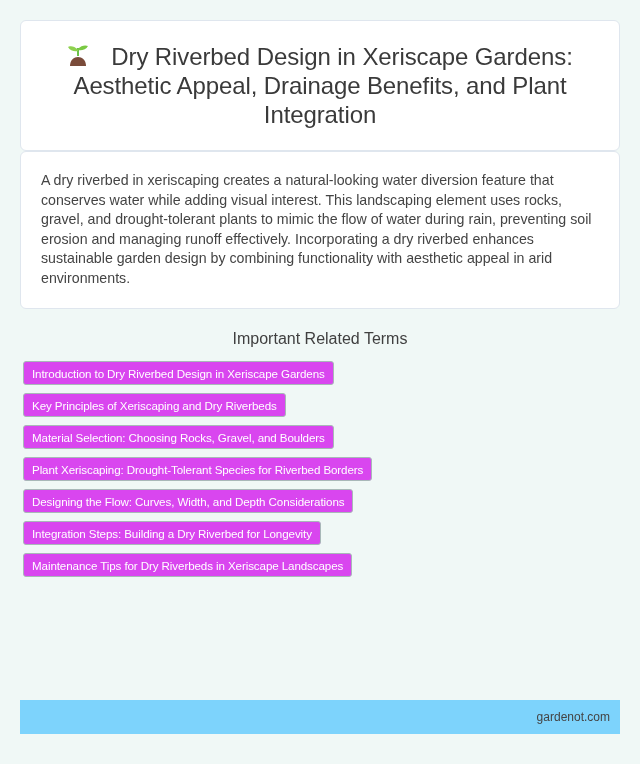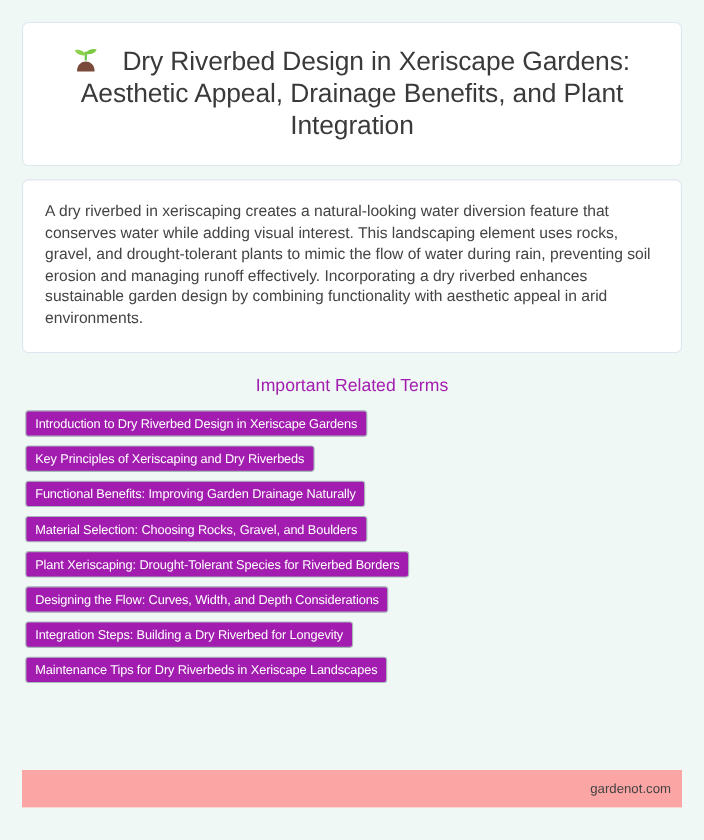--- a/index.html
+++ b/index.html
@@ -38,64 +38,64 @@
       letter-spacing: -0.1px;
     }
     .sprout {
       display: inline-block;
       width: 22px;
       height: 24px;
       vertical-align: -2px;
       margin-right: 22px;
     }
     .desc-card {
-      margin-top: 12px;
+      margin-top: 0;
       height: 158px;
       padding: 19px 20px 0 20px;
     }
     .desc {
       font-size: 14.2px;
       line-height: 19.5px;
       color: #444;
     }
     .related-title {
       margin-top: 21px;
       text-align: center;
       font-size: 16px;
-      color: #a21caf;
+      color: #404040;
       height: 22px;
     }
     .tags {
       margin-top: 9px;
       padding-left: 3px;
       display: flex;
       flex-direction: column;
       align-items: flex-start;
       gap: 8px;
     }
     .tag {
       display: inline-block;
-      background: #a21caf;
+      background: #d946ef;
       color: #ffffff;
       font-size: 11.6px;
       line-height: 24px;
       height: 24px;
       padding: 0 8px;
       border-radius: 3px;
       border: 1px solid #a8b8b8;
       white-space: nowrap;
       letter-spacing: -0.1px;
     }
     .footer {
       position: absolute;
       left: 20px;
       top: 700px;
       width: 600px;
       height: 34px;
-      background: #fca5a5;
+      background: #7dd3fc;
       display: flex;
       align-items: center;
       justify-content: flex-end;
       padding-right: 10px;
       font-size: 12px;
       color: #444;
     }
   </style>
 </head>
 <body>
@@ -115,21 +115,20 @@
 
   <div class="card desc-card">
     <p class="desc">A dry riverbed in xeriscaping creates a natural-looking water diversion feature that conserves water while adding visual interest. This landscaping element uses rocks, gravel, and drought-tolerant plants to mimic the flow of water during rain, preventing soil erosion and managing runoff effectively. Incorporating a dry riverbed enhances sustainable garden design by combining functionality with aesthetic appeal in arid environments.</p>
   </div>
 
   <div class="related-title">Important Related Terms</div>
 
   <div class="tags">
     <span class="tag">Introduction to Dry Riverbed Design in Xeriscape Gardens</span>
     <span class="tag">Key Principles of Xeriscaping and Dry Riverbeds</span>
-    <span class="tag">Functional Benefits: Improving Garden Drainage Naturally</span>
     <span class="tag">Material Selection: Choosing Rocks, Gravel, and Boulders</span>
     <span class="tag">Plant Xeriscaping: Drought-Tolerant Species for Riverbed Borders</span>
     <span class="tag">Designing the Flow: Curves, Width, and Depth Considerations</span>
     <span class="tag">Integration Steps: Building a Dry Riverbed for Longevity</span>
     <span class="tag">Maintenance Tips for Dry Riverbeds in Xeriscape Landscapes</span>
   </div>
 
   <div class="footer">
     <span>gardenot.com</span>
   </div>

